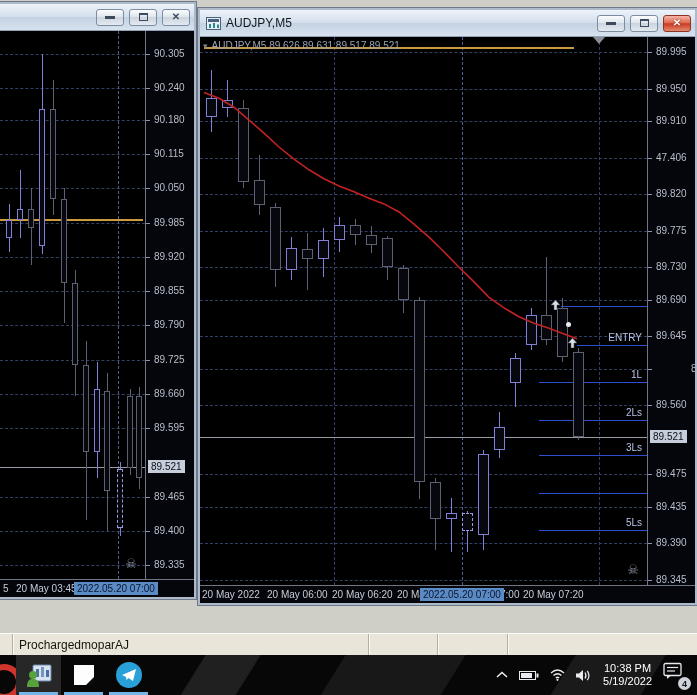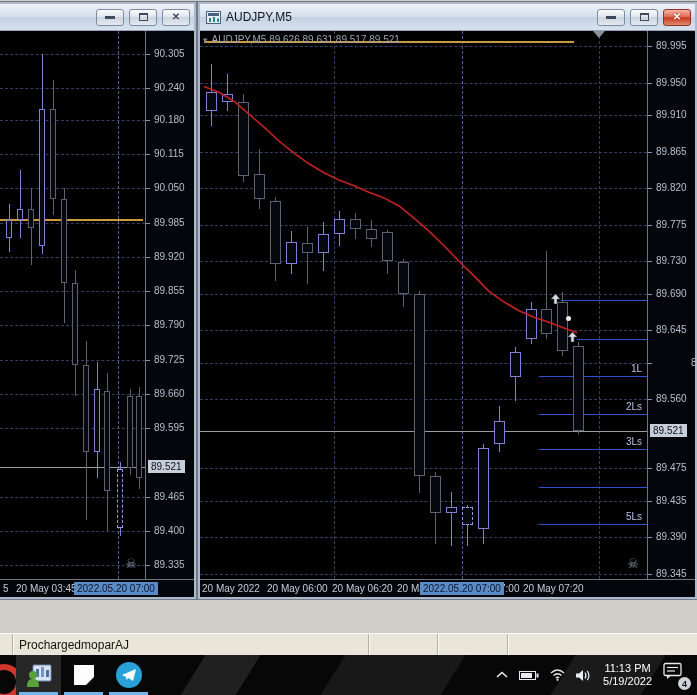--- a/index.html
+++ b/index.html
@@ -194,21 +194,21 @@
             <div class="ptag" style="top: 429px;">89.521</div>
           </div>
       </div>
       <div class="timeaxis" id="left-timeaxis">
           <div class="tlab" style="left: 3px;">5</div>
           <div class="tlab" style="left: 16px;">20 May 03:45</div>
           <div class="thl" style="left: 74px;">2022.05.20 07:00</div>
         </div>
     </section>
 
-    <section class="window" style="left:198px; top:2px; width:499px; height:597px;">
+    <section class="window" style="left:198px; top:8px; width:499px; height:597px;">
       <div class="titlebar">
         <span style="display:inline-flex;">
           <svg width="15" height="13" viewBox="0 0 15 13">
               <rect x="0.5" y="0.5" width="14" height="12" fill="#e9eef6" stroke="#47617e"></rect>
               <rect x="2" y="2" width="11" height="3" fill="#47617e"></rect>
               <rect x="3" y="7" width="2" height="4" fill="#2a8a8a"></rect>
               <rect x="7" y="6" width="2" height="5" fill="#2a8a8a"></rect>
               <rect x="11" y="7.5" width="2" height="3.5" fill="#2a8a8a"></rect>
             </svg>
         </span>
@@ -246,20 +246,21 @@
             <div class="gh" style="top: 470px; left: 0px; width: 447px;"></div>
             <div class="gh" style="top: 506px; left: 0px; width: 447px;"></div>
             <div class="gh" style="top: 543px; left: 0px; width: 447px;"></div>
             <div class="gv" style="left: 134px; height: 548px;"></div>
             <div class="gv" style="left: 399px; height: 548px;"></div>
             <div class="gv ch" style="left: 262px; height: 548px;"></div>
             <div class="orange" style="top: 10px; left: 4px; width: 370px;"></div>
             <div class="bidline" style="top: 400px; left: 0px; width: 447px;"></div>
             <div class="lvl" style="top: 269px; left: 361px; width: 86px;"></div>
             <div class="lvl" style="top: 308px; left: 377px; width: 70px;"></div>
+            <div class="lvl-label" style="top: 295px; left: 0px; width: 442px;">ENTRY</div>
             <div class="lvl" style="top: 345px; left: 339px; width: 108px;"></div>
             <div class="lvl-label" style="top: 332px; left: 0px; width: 442px;">1L</div>
             <div class="lvl" style="top: 383px; left: 339px; width: 108px;"></div>
             <div class="lvl-label" style="top: 370px; left: 0px; width: 442px;">2Ls</div>
             <div class="lvl" style="top: 418px; left: 339px; width: 108px;"></div>
             <div class="lvl-label" style="top: 405px; left: 0px; width: 442px;">3Ls</div>
             <div class="lvl" style="top: 456px; left: 339px; width: 108px;"></div>
             <div class="lvl" style="top: 493px; left: 339px; width: 108px;"></div>
             <div class="lvl-label" style="top: 480px; left: 0px; width: 442px;">5Ls</div>
             <div class="wick bull" style="left: 11px; top: 33px; height: 62px;"></div>
@@ -324,21 +325,21 @@
             <div class="skull" style="right: 8px; bottom: 8px;">☠</div>
           </div>
         <div class="axis" id="main-axis">
             <div class="tick" style="top: 15px;"></div>
             <div class="alab" style="top: 9px;">89.995</div>
             <div class="tick" style="top: 52px;"></div>
             <div class="alab" style="top: 46px;">89.950</div>
             <div class="tick" style="top: 84px;"></div>
             <div class="alab" style="top: 78px;">89.910</div>
             <div class="tick" style="top: 121px;"></div>
-            <div class="alab" style="top: 115px;">89.865</div>
+            <div class="alab" style="top: 115px;">47.406</div>
             <div class="tick" style="top: 157px;"></div>
             <div class="alab" style="top: 151px;">89.820</div>
             <div class="tick" style="top: 194px;"></div>
             <div class="alab" style="top: 188px;">89.775</div>
             <div class="tick" style="top: 230px;"></div>
             <div class="alab" style="top: 224px;">89.730</div>
             <div class="tick" style="top: 263px;"></div>
             <div class="alab" style="top: 257px;">89.690</div>
             <div class="tick" style="top: 299px;"></div>
             <div class="alab" style="top: 293px;">89.645</div>
@@ -430,21 +431,21 @@
           </svg>
       </span>
       <span style="display:inline-flex;">
         <svg width="16" height="13" viewBox="0 0 16 13">
             <path d="M0 4.5 H3 L7 1 V12 L3 8.5 H0 Z" fill="#e8eaef"></path>
             <path d="M9 3.5 Q11 6.5 9 9.5" fill="none" stroke="#e8eaef" stroke-width="1.2"></path>
             <path d="M11.3 1.8 Q14.5 6.5 11.3 11.2" fill="none" stroke="#e8eaef" stroke-width="1.2"></path>
           </svg>
       </span>
       <div class="clock">
-        <div>11:13 PM</div>
+        <div>10:38 PM</div>
         <div>5/19/2022</div>
       </div>
       <div class="bellwrap">
         <svg width="20" height="18" viewBox="0 0 20 18">
             <rect x="1" y="1.5" width="17" height="12" rx="1.5" fill="none" stroke="#e8eaef" stroke-width="1.3"></rect>
             <line x1="4" y1="5.5" x2="15" y2="5.5" stroke="#e8eaef" stroke-width="1.2"></line>
             <line x1="4" y1="9" x2="12" y2="9" stroke="#e8eaef" stroke-width="1.2"></line>
             <path d="M4 13.5 L4 17 L8 13.5" fill="#e8eaef"></path>
           </svg>
         <span class="badge">4</span>

